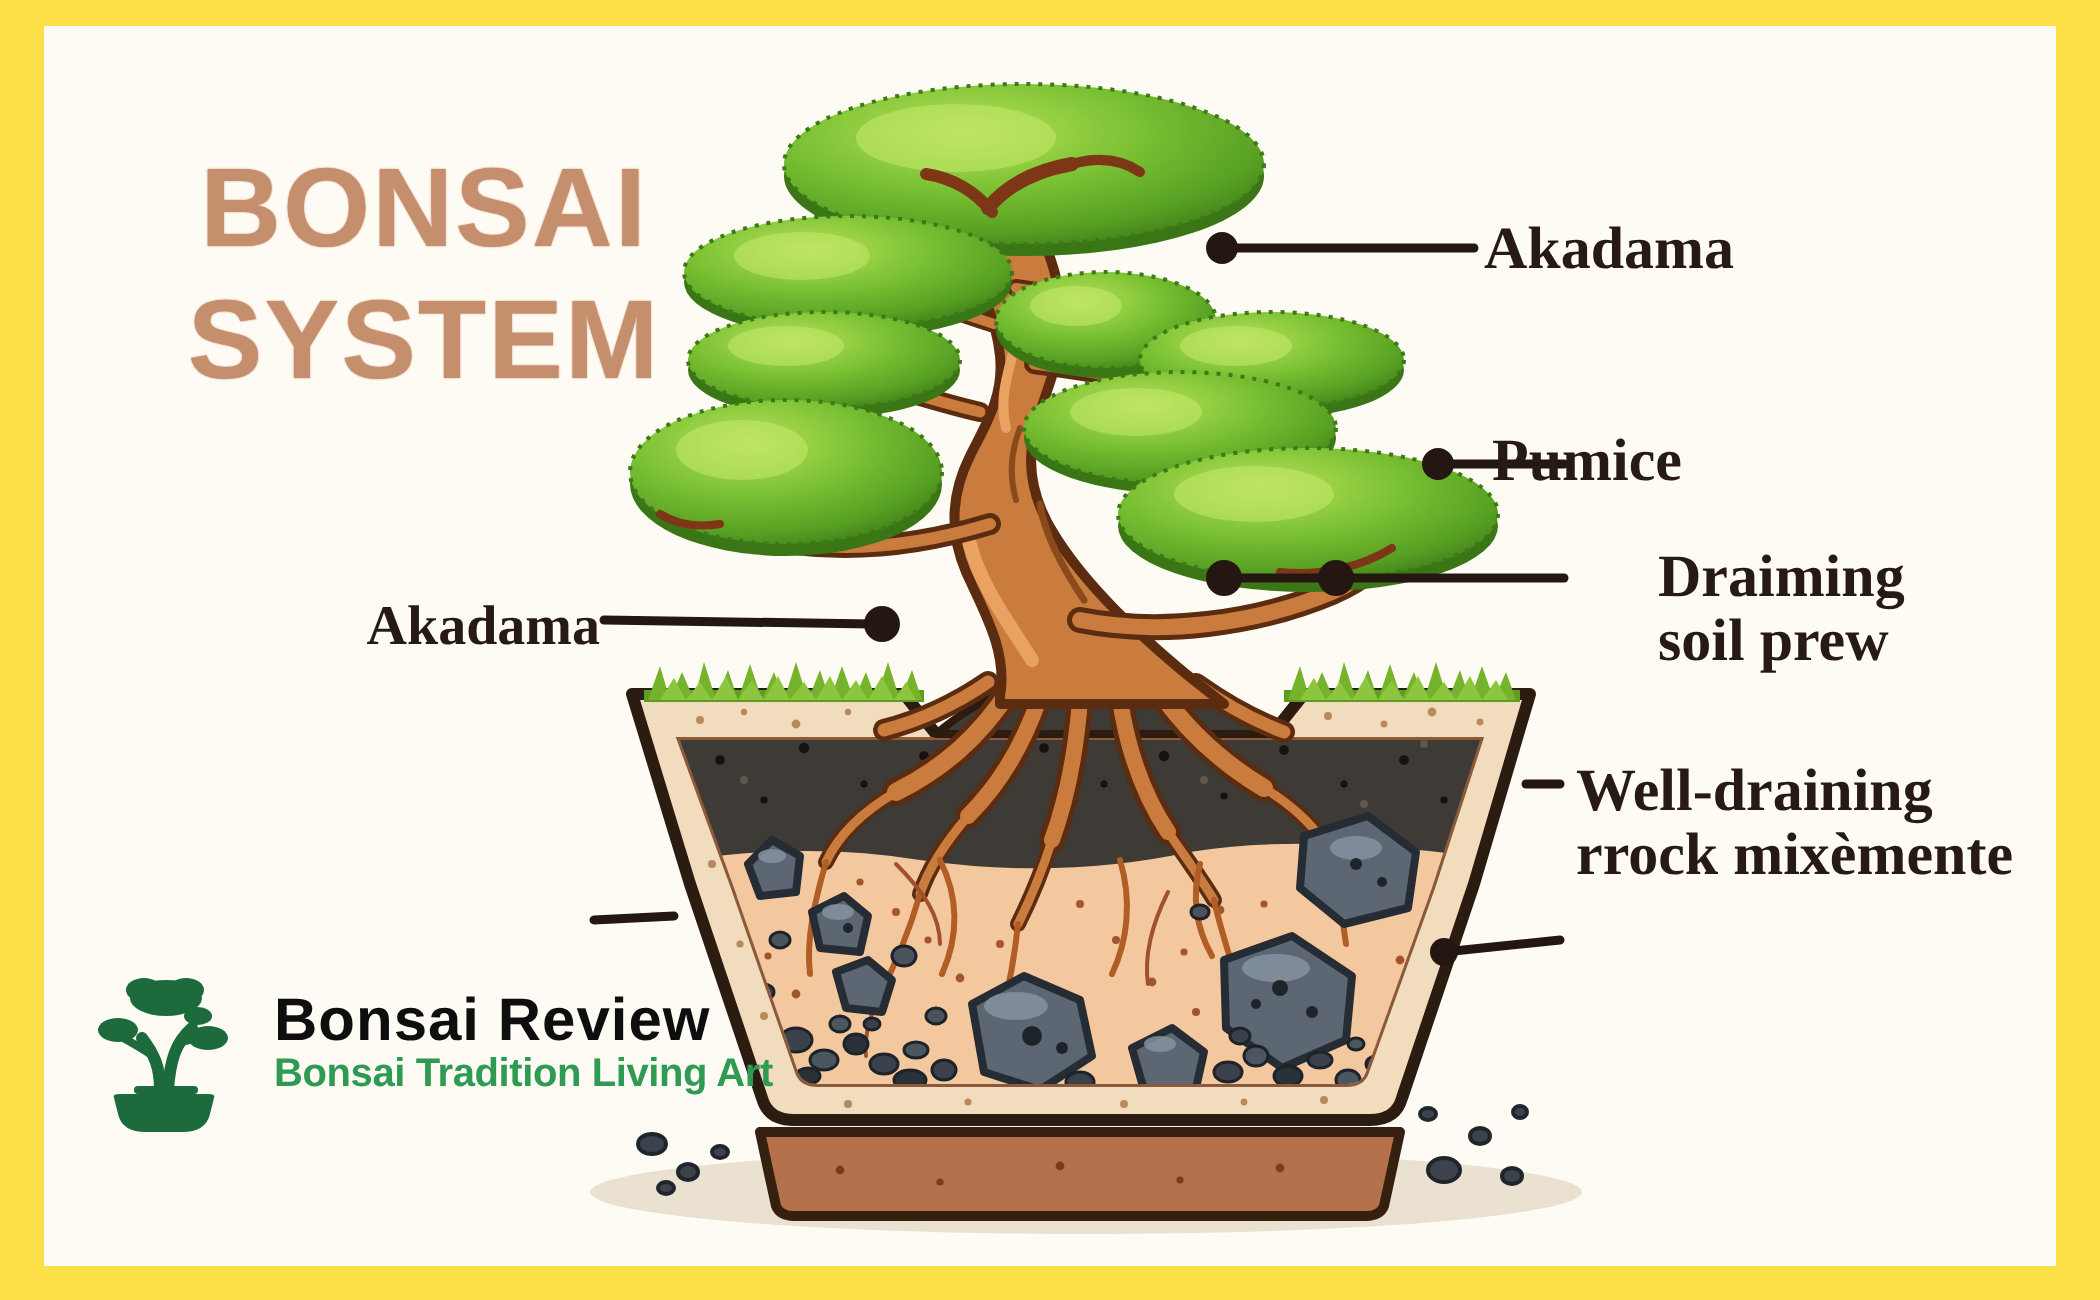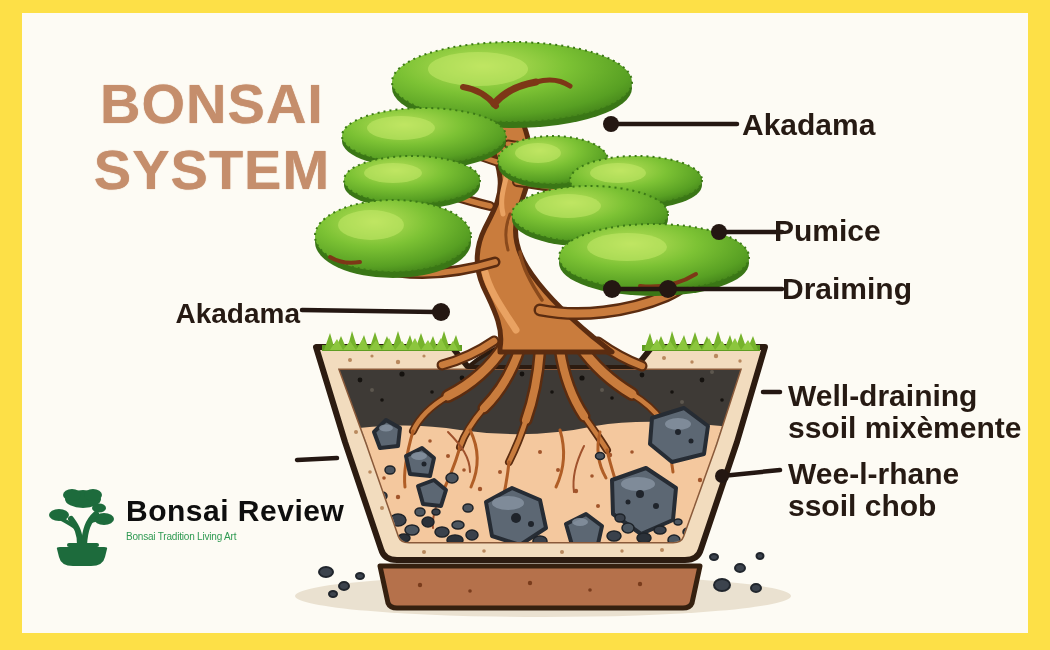--- a/index.html
+++ b/index.html
@@ -13,29 +13,29 @@
     background:#fdfbf4;overflow:hidden;
   }
   .art{position:absolute;left:0;top:0;width:1006px;height:620px;}
   .title{
     position:absolute;left:40px;top:58px;width:300px;text-align:center;
     font-weight:bold;font-size:56px;line-height:66px;letter-spacing:1px;
     color:#c58e6c;text-shadow:0 0 1px #c58e6c;
   }
   .lbl{
     position:absolute;font-weight:bold;font-size:30px;line-height:30px;
-    color:#261a13;white-space:nowrap;
+    color:#261a13;white-space:nowrap;font-family:Liberation Serif, serif;
   }
   .lbl.ra{text-align:right;}
   .lbl .l2{margin-top:2px;}
-  .logo{position:absolute;left:24px;top:472px;display:flex;gap:8px;align-items:flex-start;}
+  .logo{position:absolute;left:24px;top:472px;display:flex;gap:19px;align-items:flex-start;}
   .logo svg{display:block;}
   .logo-text{padding-top:10px;}
   .logo-name{font-weight:bold;font-size:30px;line-height:32px;color:#0e0e0e;letter-spacing:.5px;}
-  .logo-tag{font-weight:normal;font-size:10px;line-height:20px;color:#2f9a52;letter-spacing:-.2px;}
+  .logo-tag{font-weight:bold;font-size:20px;line-height:20px;color:#2f9a52;letter-spacing:-.2px;}
 </style>
 </head>
 <body>
 
 <div class="frame">
   <div class="canvas">
 
     <svg class="art" viewBox="22 13 1006 620" aria-hidden="true">
       <defs>
         <radialGradient id="padG" cx="38%" cy="30%" r="78%">
@@ -374,33 +374,30 @@
     </svg>
 
     <div class="title">
       <div>BONSAI</div>
       <div>SYSTEM</div>
     </div>
 
     <div class="lbl" style="left:720px;top:97px">
       <div>Akadama</div>
     </div>
-    <div class="lbl" style="left:752px;top:203px">
+    <div class="lbl" style="left:724px;top:203px">
       <div>Pumice</div>
     </div>
-    <div class="lbl" style="left:760px;top:261px">
+    <div class="lbl" style="left:807px;top:261px">
       <div>Draiming</div>
+      <div class="l2">soil prew</div>
     </div>
     <div class="lbl" style="left:766px;top:368px">
       <div>Well-draining</div>
-      <div class="l2">ssoil mixèmente</div>
-    </div>
-    <div class="lbl" style="left:766px;top:446px">
-      <div>Wee-l-rhane</div>
-      <div class="l2">ssoil chob</div>
+      <div class="l2">rrock mixèmente</div>
     </div>
 
     <div class="lbl ra" style="left:110px;top:286px;width:168px;font-size:28px">
       <div>Akadama</div>
     </div>
 
     <div class="logo">
       <svg width="72" height="84" viewBox="0 0 70 84" aria-hidden="true">
         <g fill="#1d6b3c">
           <ellipse cx="36" cy="14" rx="18" ry="9"></ellipse>

